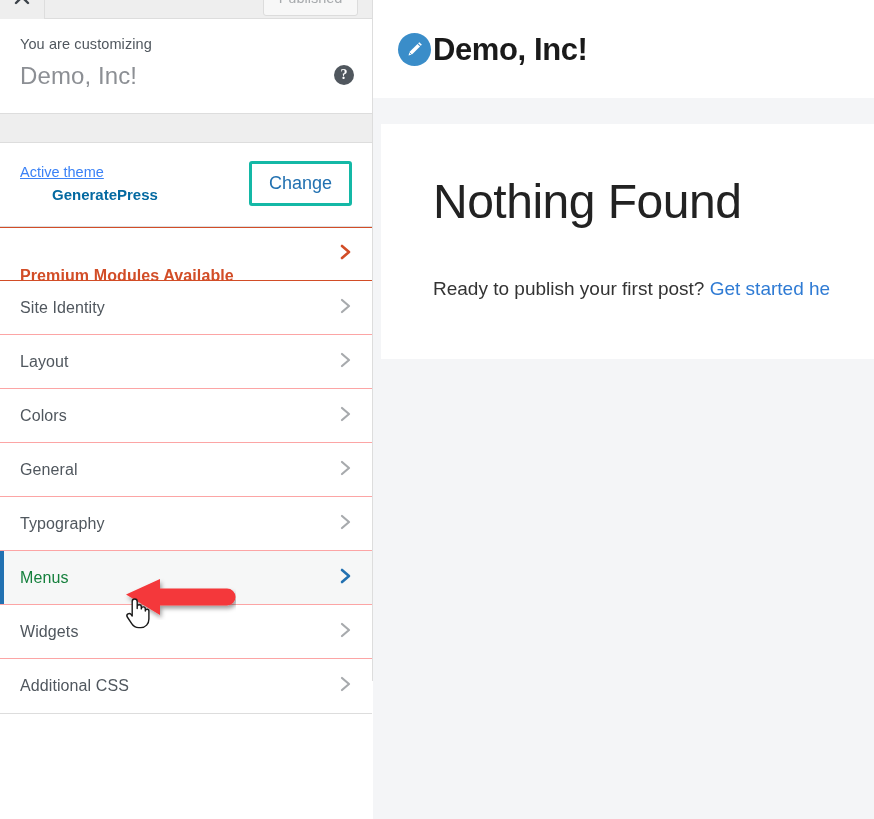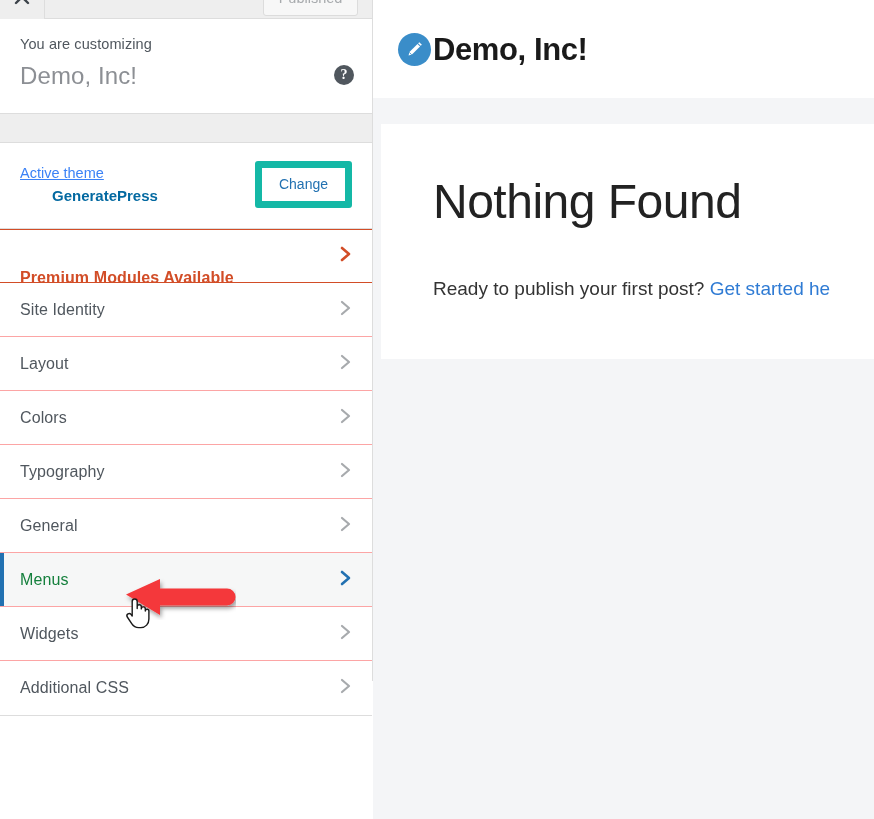--- a/index.html
+++ b/index.html
@@ -141,25 +141,25 @@
   .theme-name {
     font-size: 15px;
     font-weight: 700;
     color: #0369a1;
     line-height: 1.4;
     margin-top: 1px;
     margin-left: 32px;
   }
   .change-btn {
     background: #ffffff;
-    border: 7px solid #14b8a6;
+    border: 3px solid #14b8a6;
     border-radius: 3px;
     color: #2271b1;
     font-family: "Liberation Sans", sans-serif;
-    font-size: 14px;
+    font-size: 18px;
     padding: 7px 17px;
     cursor: pointer;
     line-height: 1.4;
   }
 
   
   .panel-list {
     background: #ffffff;
     flex: 0 0 auto;
     border-bottom: 1px solid #dddddd;
@@ -370,30 +370,30 @@
       <div class="panel-item">
         <span class="p-label">Colors</span>
         <span class="p-chevron">
           <svg width="14" height="20" viewBox="0 0 14 20" aria-hidden="true">
               <path d="M3 4 L10 10 L3 16" stroke="currentColor" stroke-width="2.2" fill="none" stroke-linecap="round" stroke-linejoin="round"></path>
             </svg>
         </span>
       </div>
 
       <div class="panel-item">
+        <span class="p-label">General</span>
+        <span class="p-chevron">
+          <svg width="14" height="20" viewBox="0 0 14 20" aria-hidden="true">
+              <path d="M3 4 L10 10 L3 16" stroke="currentColor" stroke-width="2.2" fill="none" stroke-linecap="round" stroke-linejoin="round"></path>
+            </svg>
+        </span>
+      </div>
+
+      <div class="panel-item">
         <span class="p-label">Typography</span>
-        <span class="p-chevron">
-          <svg width="14" height="20" viewBox="0 0 14 20" aria-hidden="true">
-              <path d="M3 4 L10 10 L3 16" stroke="currentColor" stroke-width="2.2" fill="none" stroke-linecap="round" stroke-linejoin="round"></path>
-            </svg>
-        </span>
-      </div>
-
-      <div class="panel-item">
-        <span class="p-label">General</span>
         <span class="p-chevron">
           <svg width="14" height="20" viewBox="0 0 14 20" aria-hidden="true">
               <path d="M3 4 L10 10 L3 16" stroke="currentColor" stroke-width="2.2" fill="none" stroke-linecap="round" stroke-linejoin="round"></path>
             </svg>
         </span>
       </div>
 
       <div class="panel-item active">
         <span class="p-label">Menus</span>
         <span class="p-chevron">

